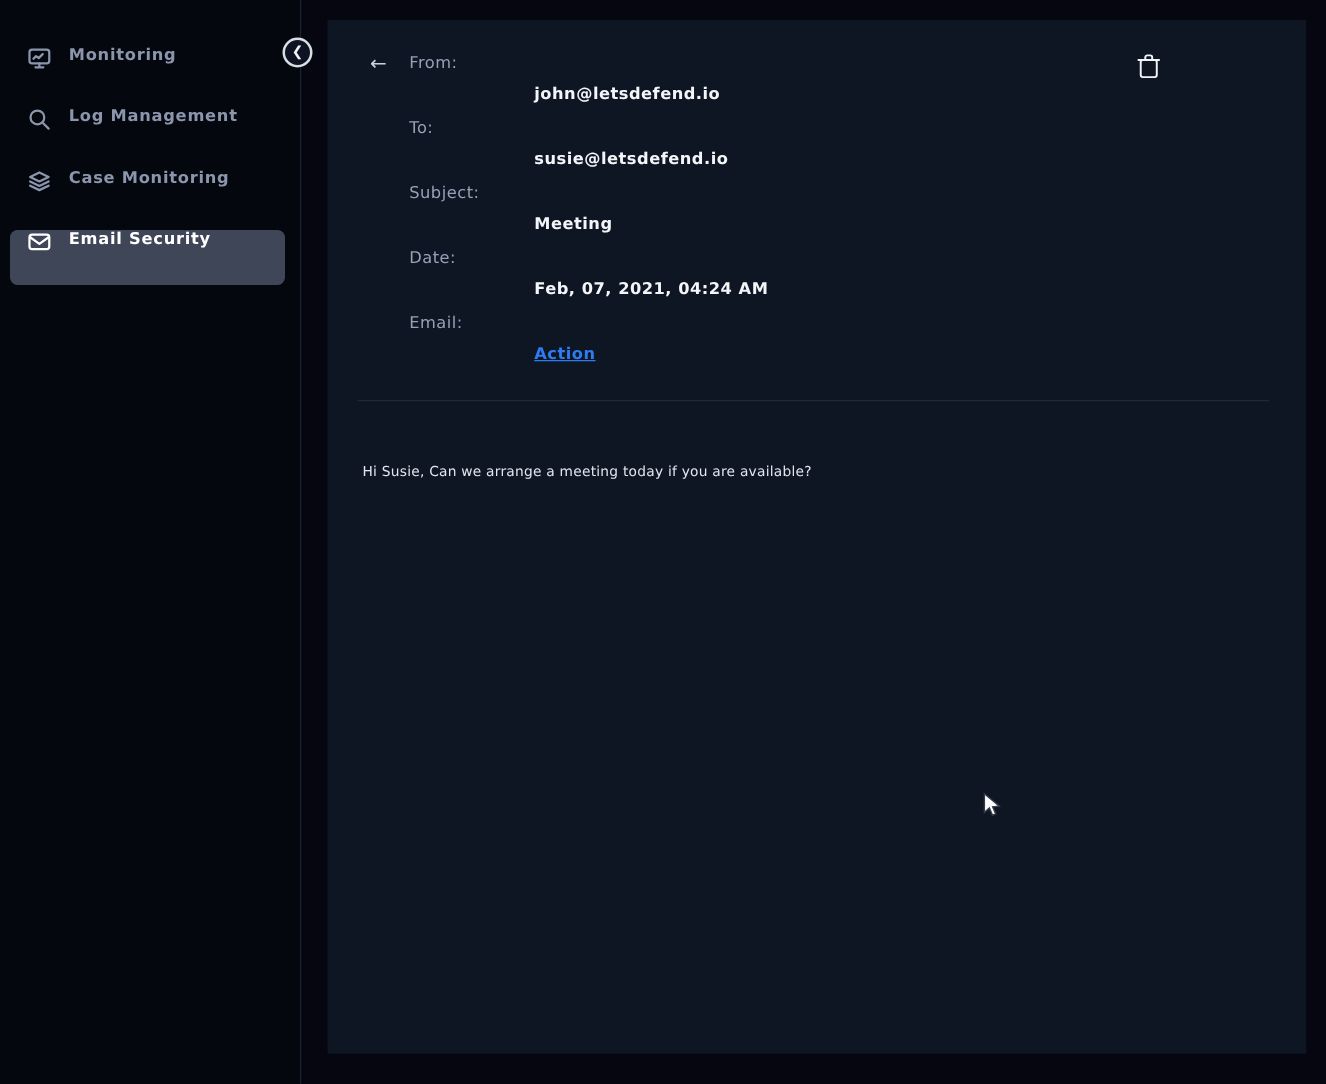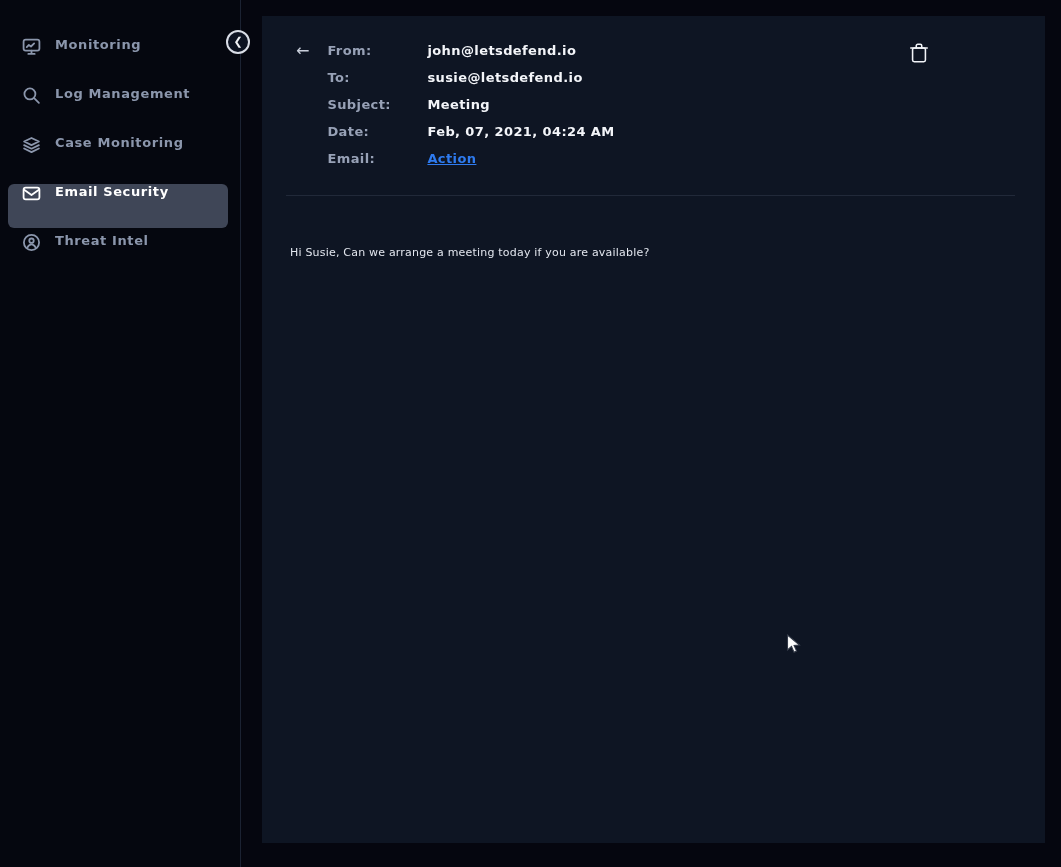--- a/index.html
+++ b/index.html
@@ -41,22 +41,22 @@
   }
   .email-header { position:relative; padding:26px 24px 0 30px; display:flex; }
   .back-arrow {
     color:#c9cfdb; font-size:16px; line-height:18px; margin:0 18px 0 4px;
     cursor:pointer; user-select:none;
   }
   .fields {
     display:grid; grid-template-columns:100px auto; row-gap:9px;
     font-size:13px; line-height:18px; letter-spacing:.4px;
   }
-  .field-label { color:#97a1b6; font-weight:700; }
-  .field-value { color:#f3f5f9; font-weight:700; }
+  .field-label { color:#97a1b6; font-weight:400; }
+  .field-value { color:#f3f5f9; font-weight:700;margin-top:25px; }
   .field-value.link { color:#2e7bf0; cursor:pointer;text-decoration:underline; }
 
   .trash-btn {
     position:absolute; top:24px; right:112px; width:28px; height:28px;
     background:transparent; border:none; cursor:pointer; padding:0;
   }
   .trash-btn svg { width:22px; height:24px; stroke:#f2f4f8; fill:none; stroke-width:1.7; stroke-linecap:round; stroke-linejoin:round; }
 
   .divider { border:none; border-top:1px solid #212939; margin:27px 30px 0 24px; }
 
@@ -111,30 +111,20 @@
       <div class="nav-item active">
         <span class="icon">
           <svg viewBox="0 0 18 18">
               <rect x="1.5" y="3.5" width="15" height="11" rx="2"></rect>
               <path d="M2 5.5l7 5 7-5"></path>
             </svg>
         </span>
         <span class="label">Email Security</span>
       </div>
 
-      <div class="nav-item">
-        <span class="icon">
-          <svg viewBox="0 0 18 18">
-              <circle cx="9" cy="9" r="7.2"></circle>
-              <circle cx="9" cy="7.3" r="2.1"></circle>
-              <path d="M5.2 13.6c.9-1.9 2.2-2.9 3.8-2.9s2.9 1 3.8 2.9"></path>
-            </svg>
-        </span>
-        <span class="label">Threat Intel</span>
-      </div>
 
 
     </nav>
   </aside>
 
   <button class="collapse-btn">
     <span>❮</span>
   </button>
 
   <main class="panel">

